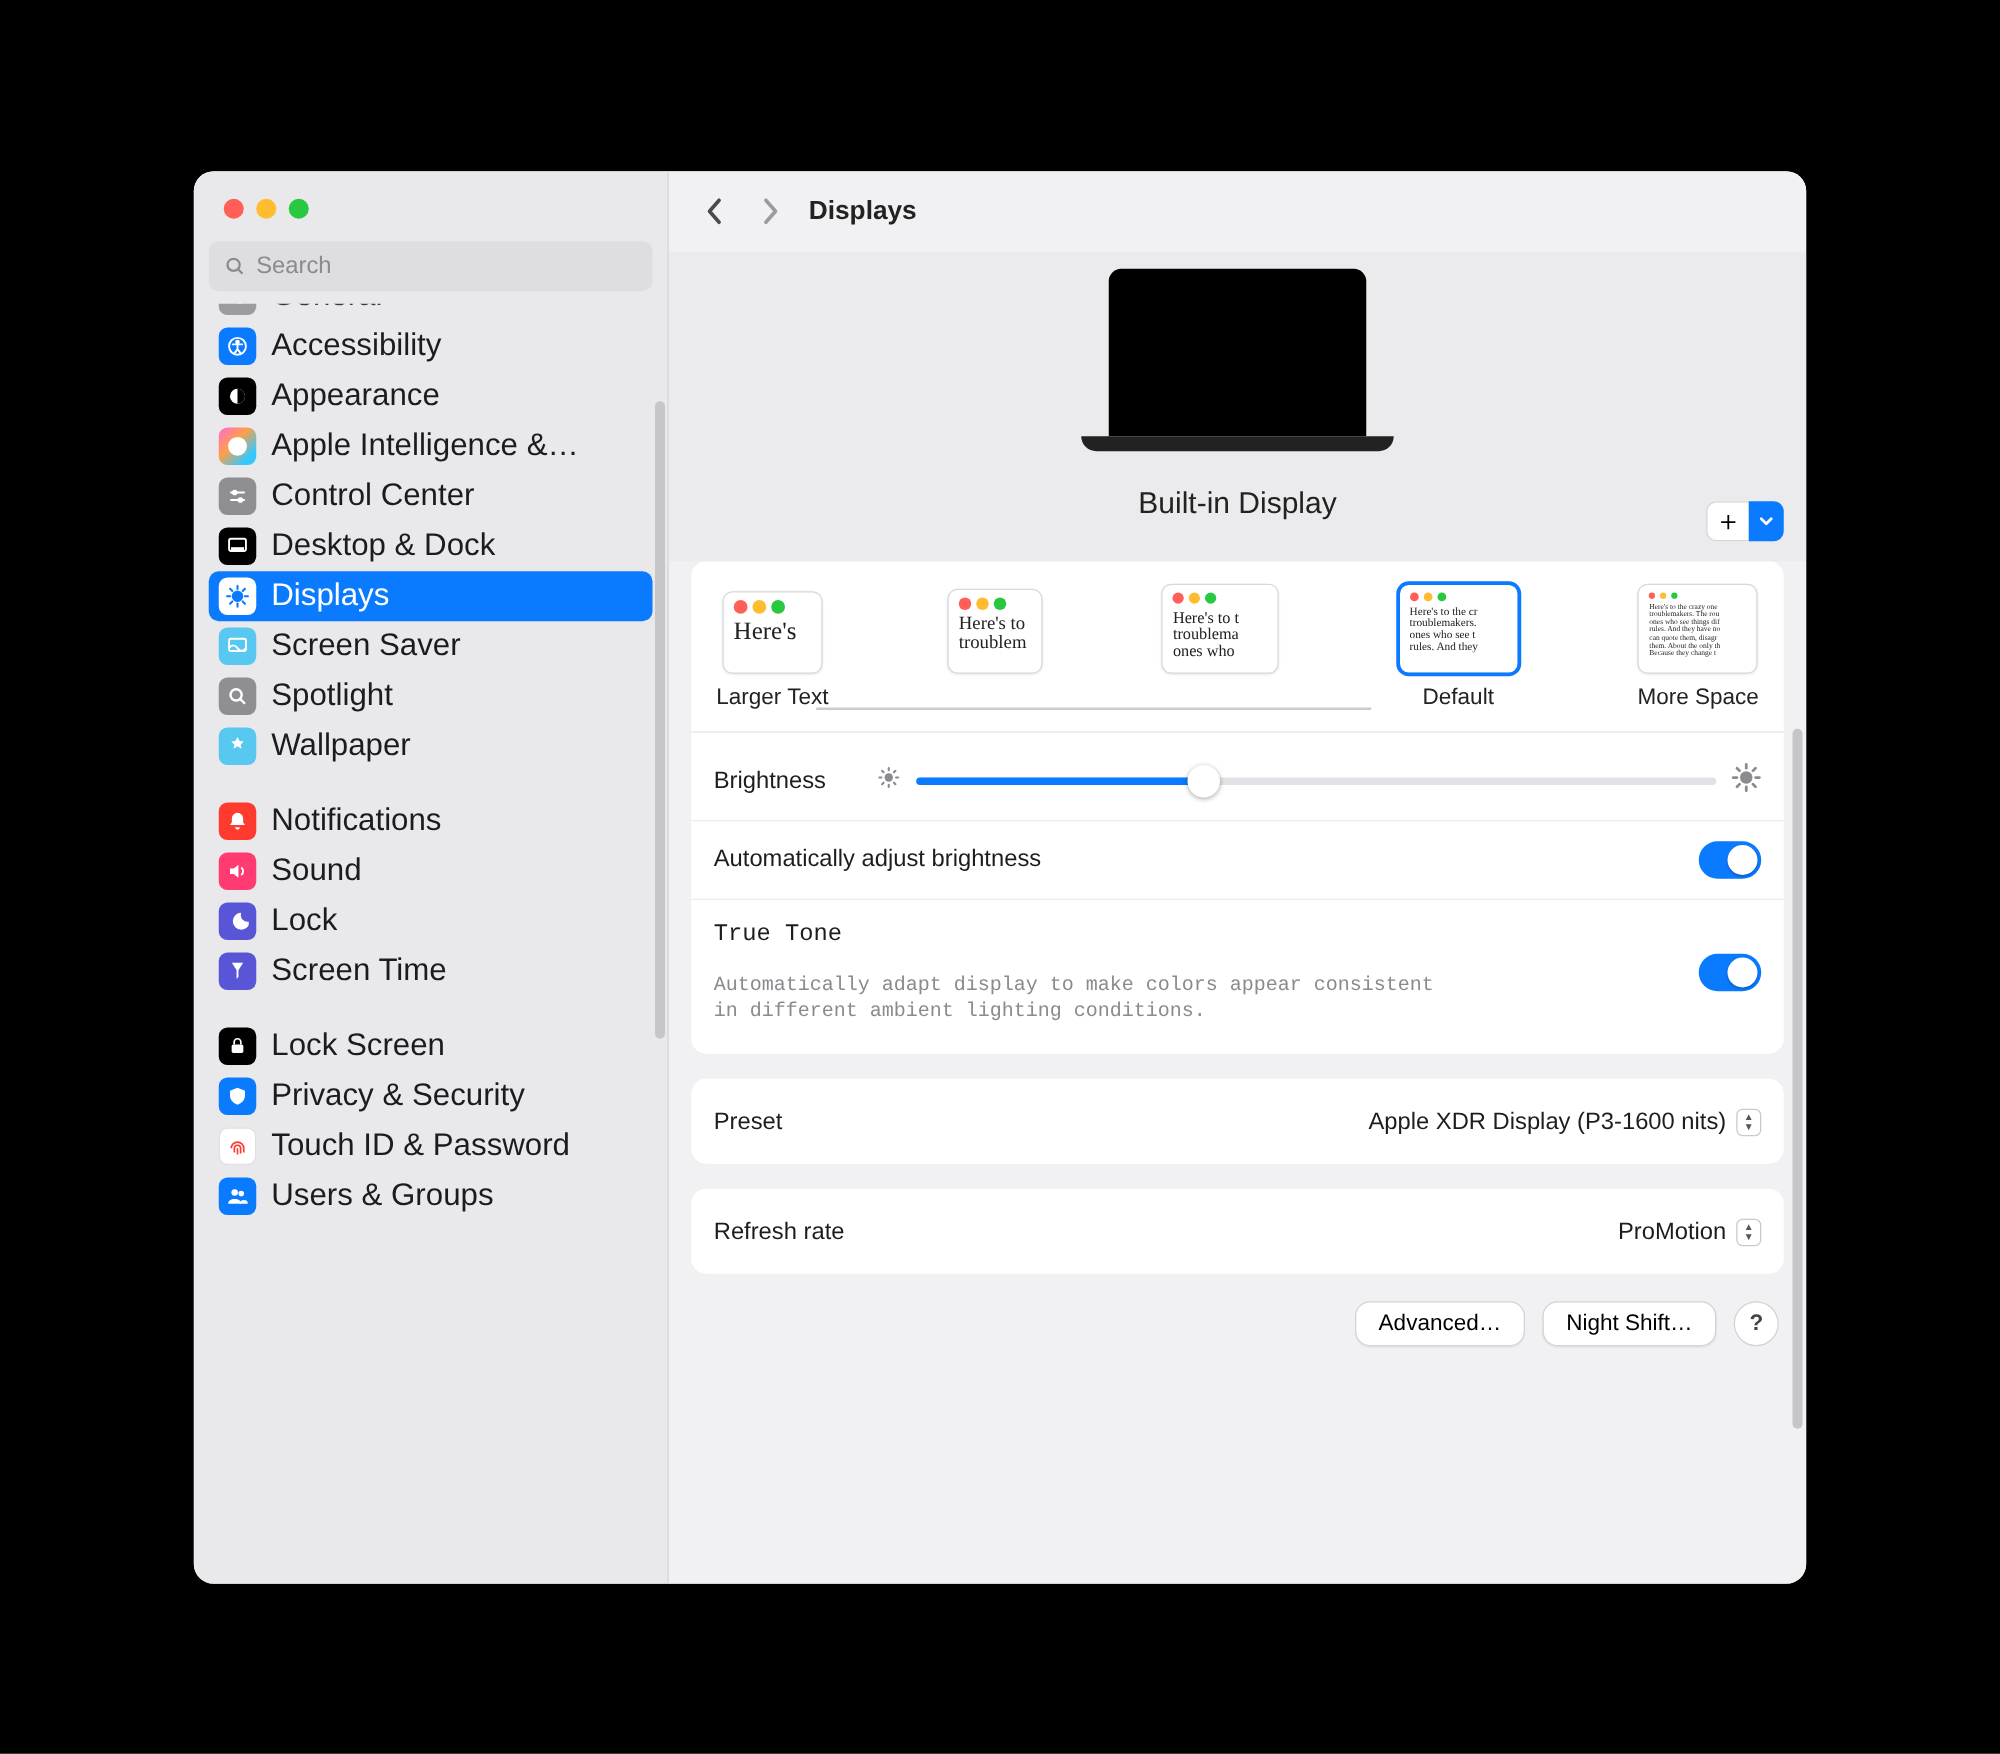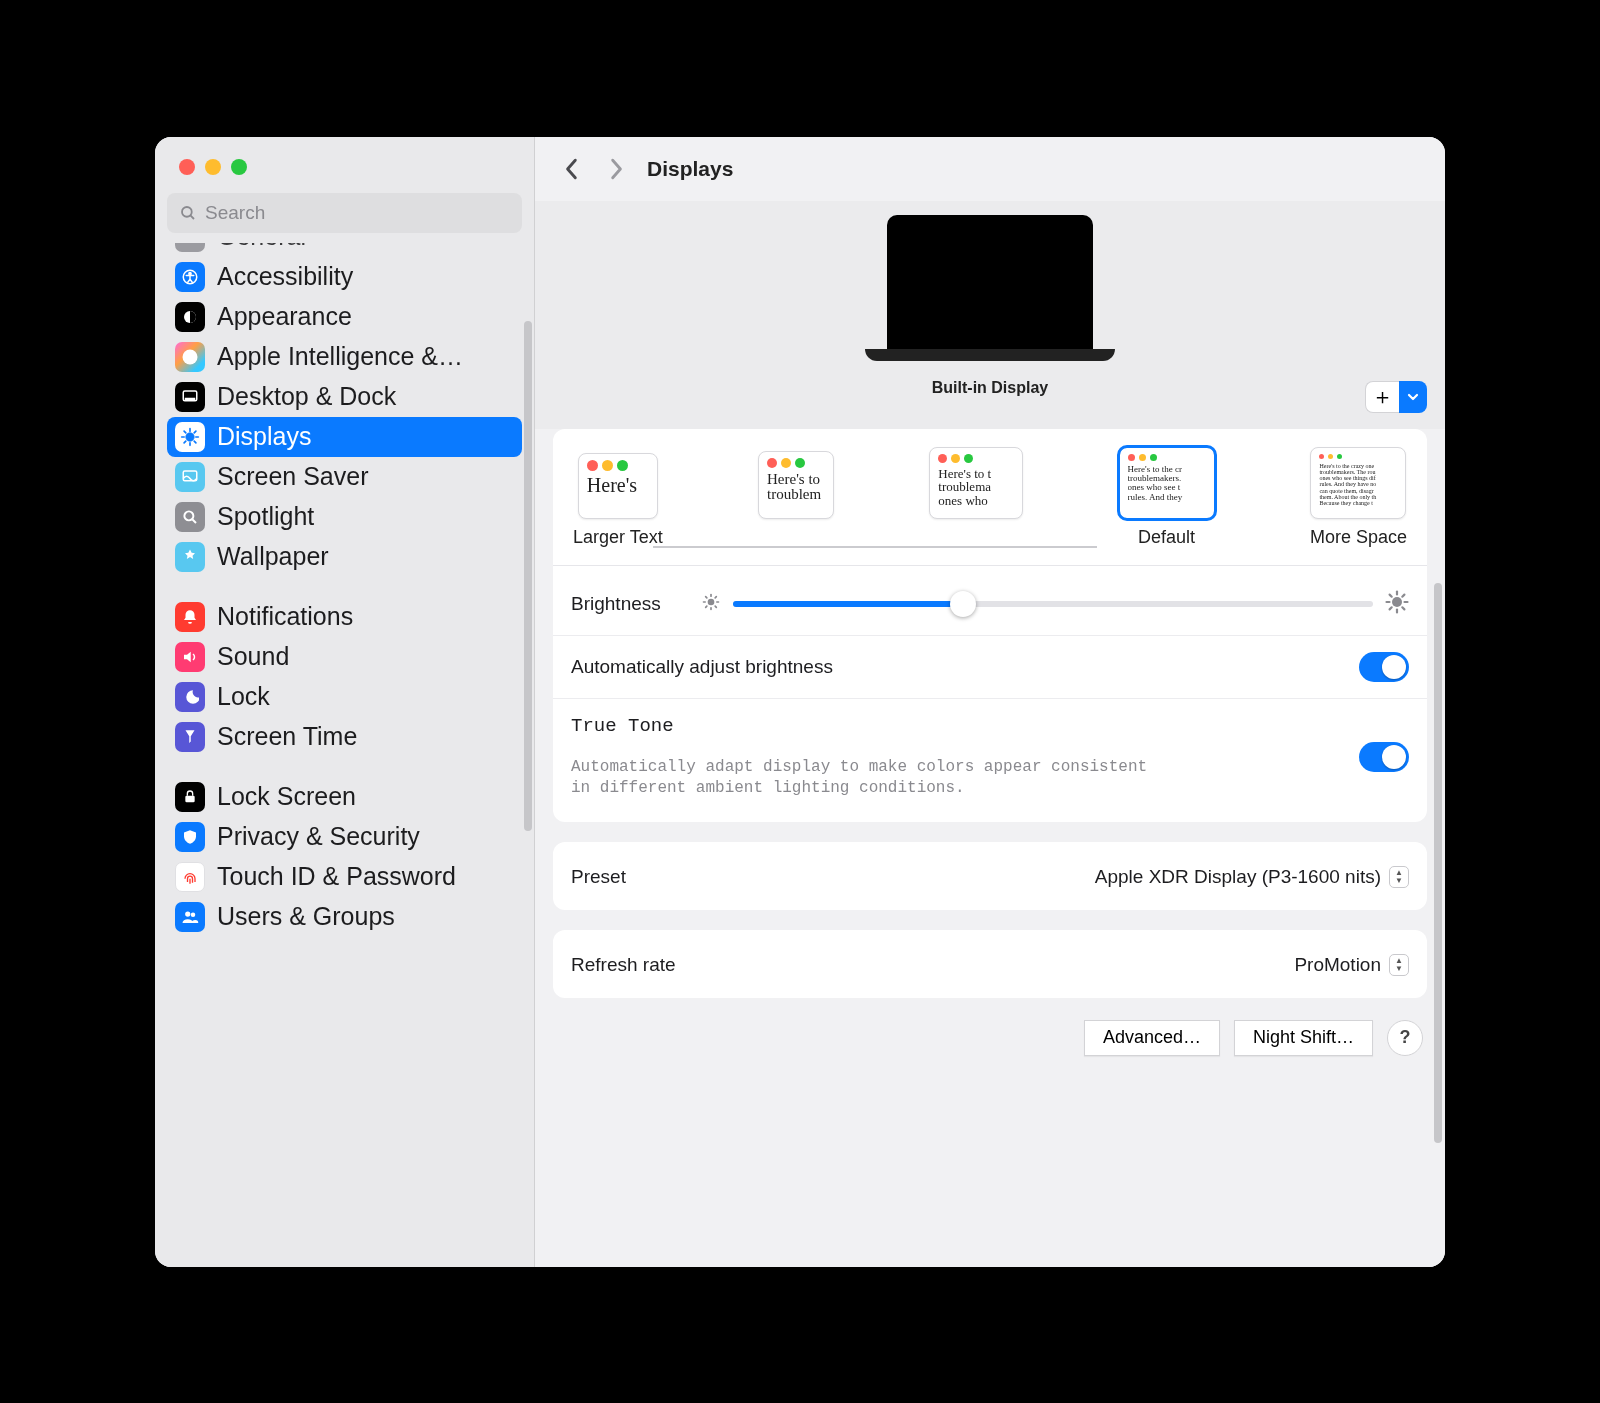--- a/index.html
+++ b/index.html
@@ -92,21 +92,21 @@
     position:relative;
   }
   .laptop{
     width:206px; height:134px; background:#000; border-radius:10px 10px 0 0;
     position:relative;
   }
   .laptop::after{
     content:""; position:absolute; left:-22px; right:-22px; bottom:-12px;
     height:12px; background:#222; border-radius:0 0 12px 12px;
   }
-  .device-name{ margin-top:30px; font-size:16px; font-weight:700; color:#222;}
+  .device-name{ margin-top:40px; font-size:24px; font-weight:400; color:#222;}
   .add-wrap{
     position:absolute; right:18px; bottom:16px; display:flex; gap:0;
   }
   .add-btn{
     background:#fff; border:1px solid #d3d3d6; border-right:none;
     border-radius:8px 0 0 8px; width:34px; height:32px;
     display:flex; align-items:center; justify-content:center; font-size:22px; font-weight:500;
   }
   .add-menu{
     background:#0a7aff; border-radius:0 8px 8px 0; width:28px; height:32px;
@@ -174,21 +174,21 @@
     width:20px;height:22px;border:1px solid #c9c9cd;border-radius:5px;
     display:flex;flex-direction:column;align-items:center;justify-content:center;
     font-size:8px;color:#555;line-height:1;
   }
 
   .footer-btns{
     display:flex; gap:14px; justify-content:flex-end;
     padding:22px 22px 0 0;
   }
   .btn{
-    background:#fff; border:1px solid #d3d3d6; border-radius:0;
+    background:#fff; border:1px solid #d3d3d6; border-radius:12px;
     padding:0 18px; font-size:18px;
     box-shadow:0 1px 1px rgba(0,0,0,.05);
   }
   .help-btn{
     width:36px;height:36px;border-radius:50%;background:#fff;border:1px solid #d3d3d6;
     display:flex;align-items:center;justify-content:center;font-size:18px;font-weight:600;color:#444;
   }
   .main-scrollbar{
     position:absolute; right:3px; top:382px; width:8px; height:560px;
     background:#c6c6c9; border-radius:4px;
@@ -244,20 +244,31 @@
             </div>
             <span>Appearance</span>
           </div>
           <div class="side-item">
             <div class="side-icon" style="background: linear-gradient(135deg, rgb(255, 107, 214), rgb(255, 159, 70) 40%, rgb(52, 200, 255) 80%);">
               <svg viewBox="0 0 24 24" width="20" height="20">
                 <circle cx="12" cy="12" r="9" fill="#fff"></circle>
               </svg>
             </div>
             <span>Apple Intelligence &amp;…</span>
+          </div>
+          <div class="side-item">
+            <div class="side-icon" style="background: rgb(142, 142, 147);">
+              <svg viewBox="0 0 24 24" width="18" height="18" fill="none" stroke="#fff" stroke-width="2" stroke-linecap="round">
+                <line x1="5" y1="8" x2="19" y2="8"></line>
+                <circle cx="9" cy="8" r="2" fill="#fff"></circle>
+                <line x1="5" y1="16" x2="19" y2="16"></line>
+                <circle cx="15" cy="16" r="2" fill="#fff"></circle>
+              </svg>
+            </div>
+            <span>Control Center</span>
           </div>
           <div class="side-item">
             <div class="side-icon" style="background: rgb(0, 0, 0);">
               <svg viewBox="0 0 24 24" width="18" height="18" fill="none" stroke="#fff" stroke-width="2">
                 <rect x="3" y="4" width="18" height="13" rx="2"></rect>
                 <rect x="6" y="14" width="12" height="2" fill="#fff"></rect>
               </svg>
             </div>
             <span>Desktop &amp; Dock</span>
           </div>

